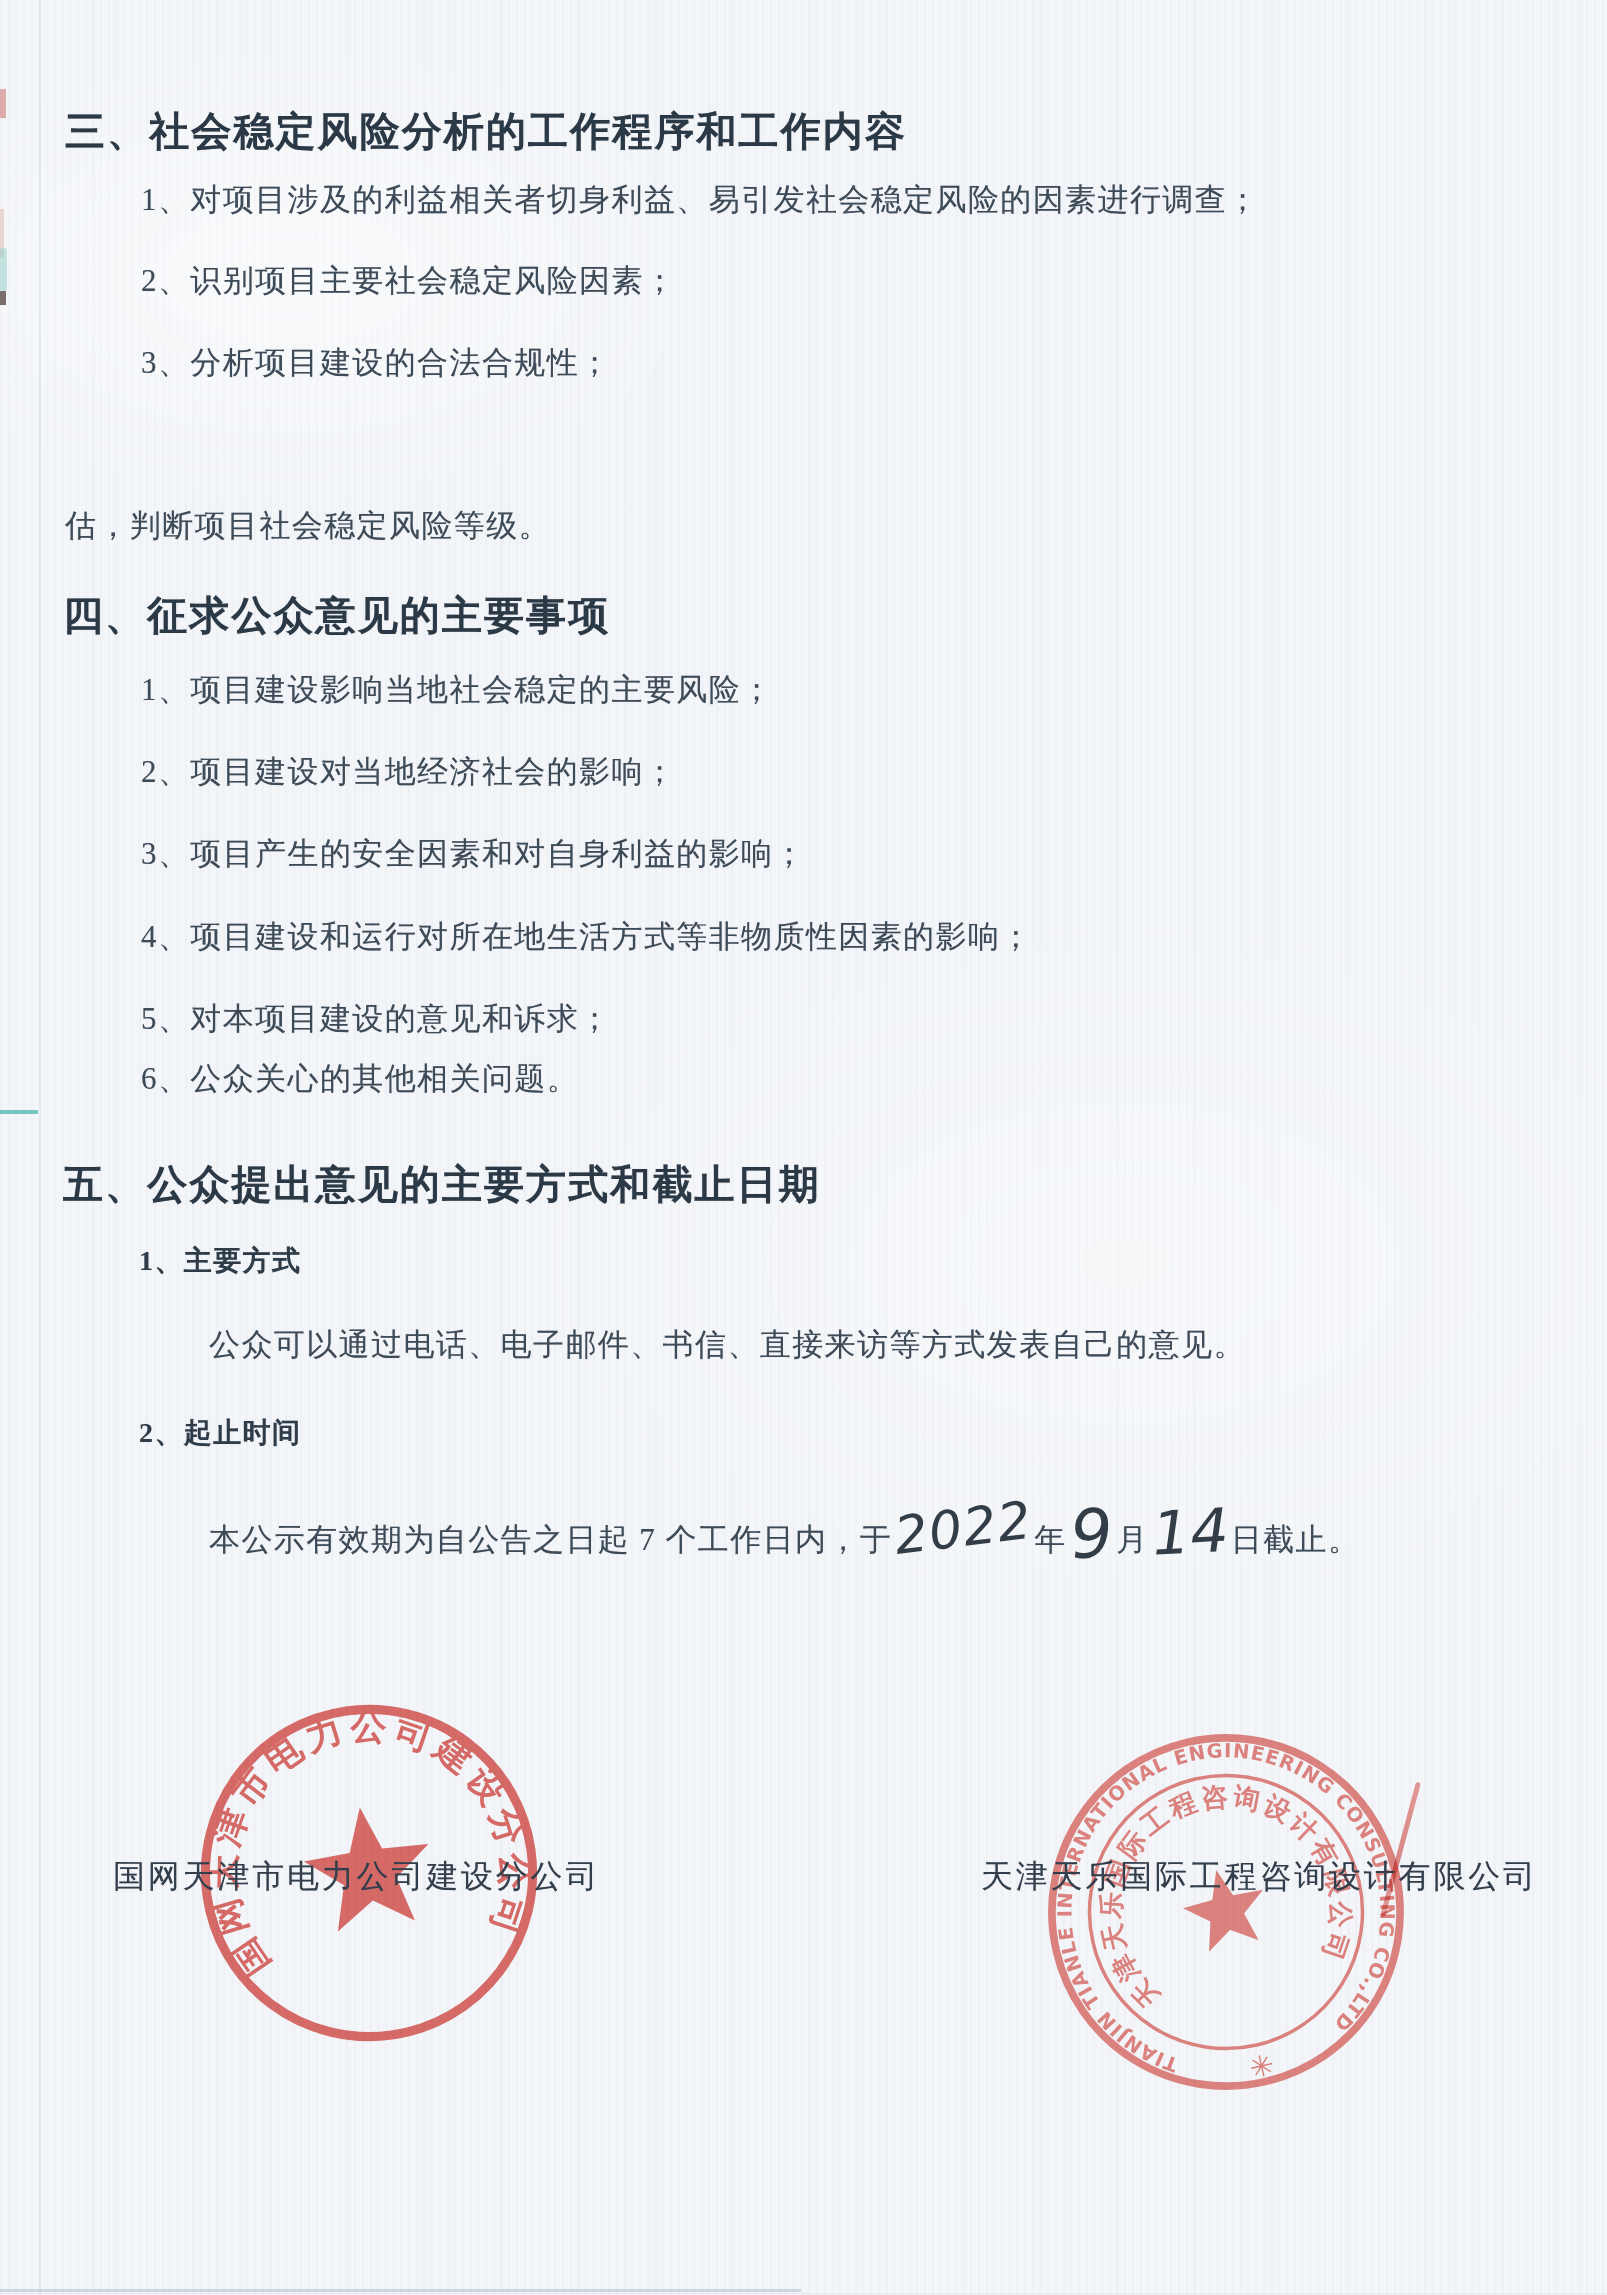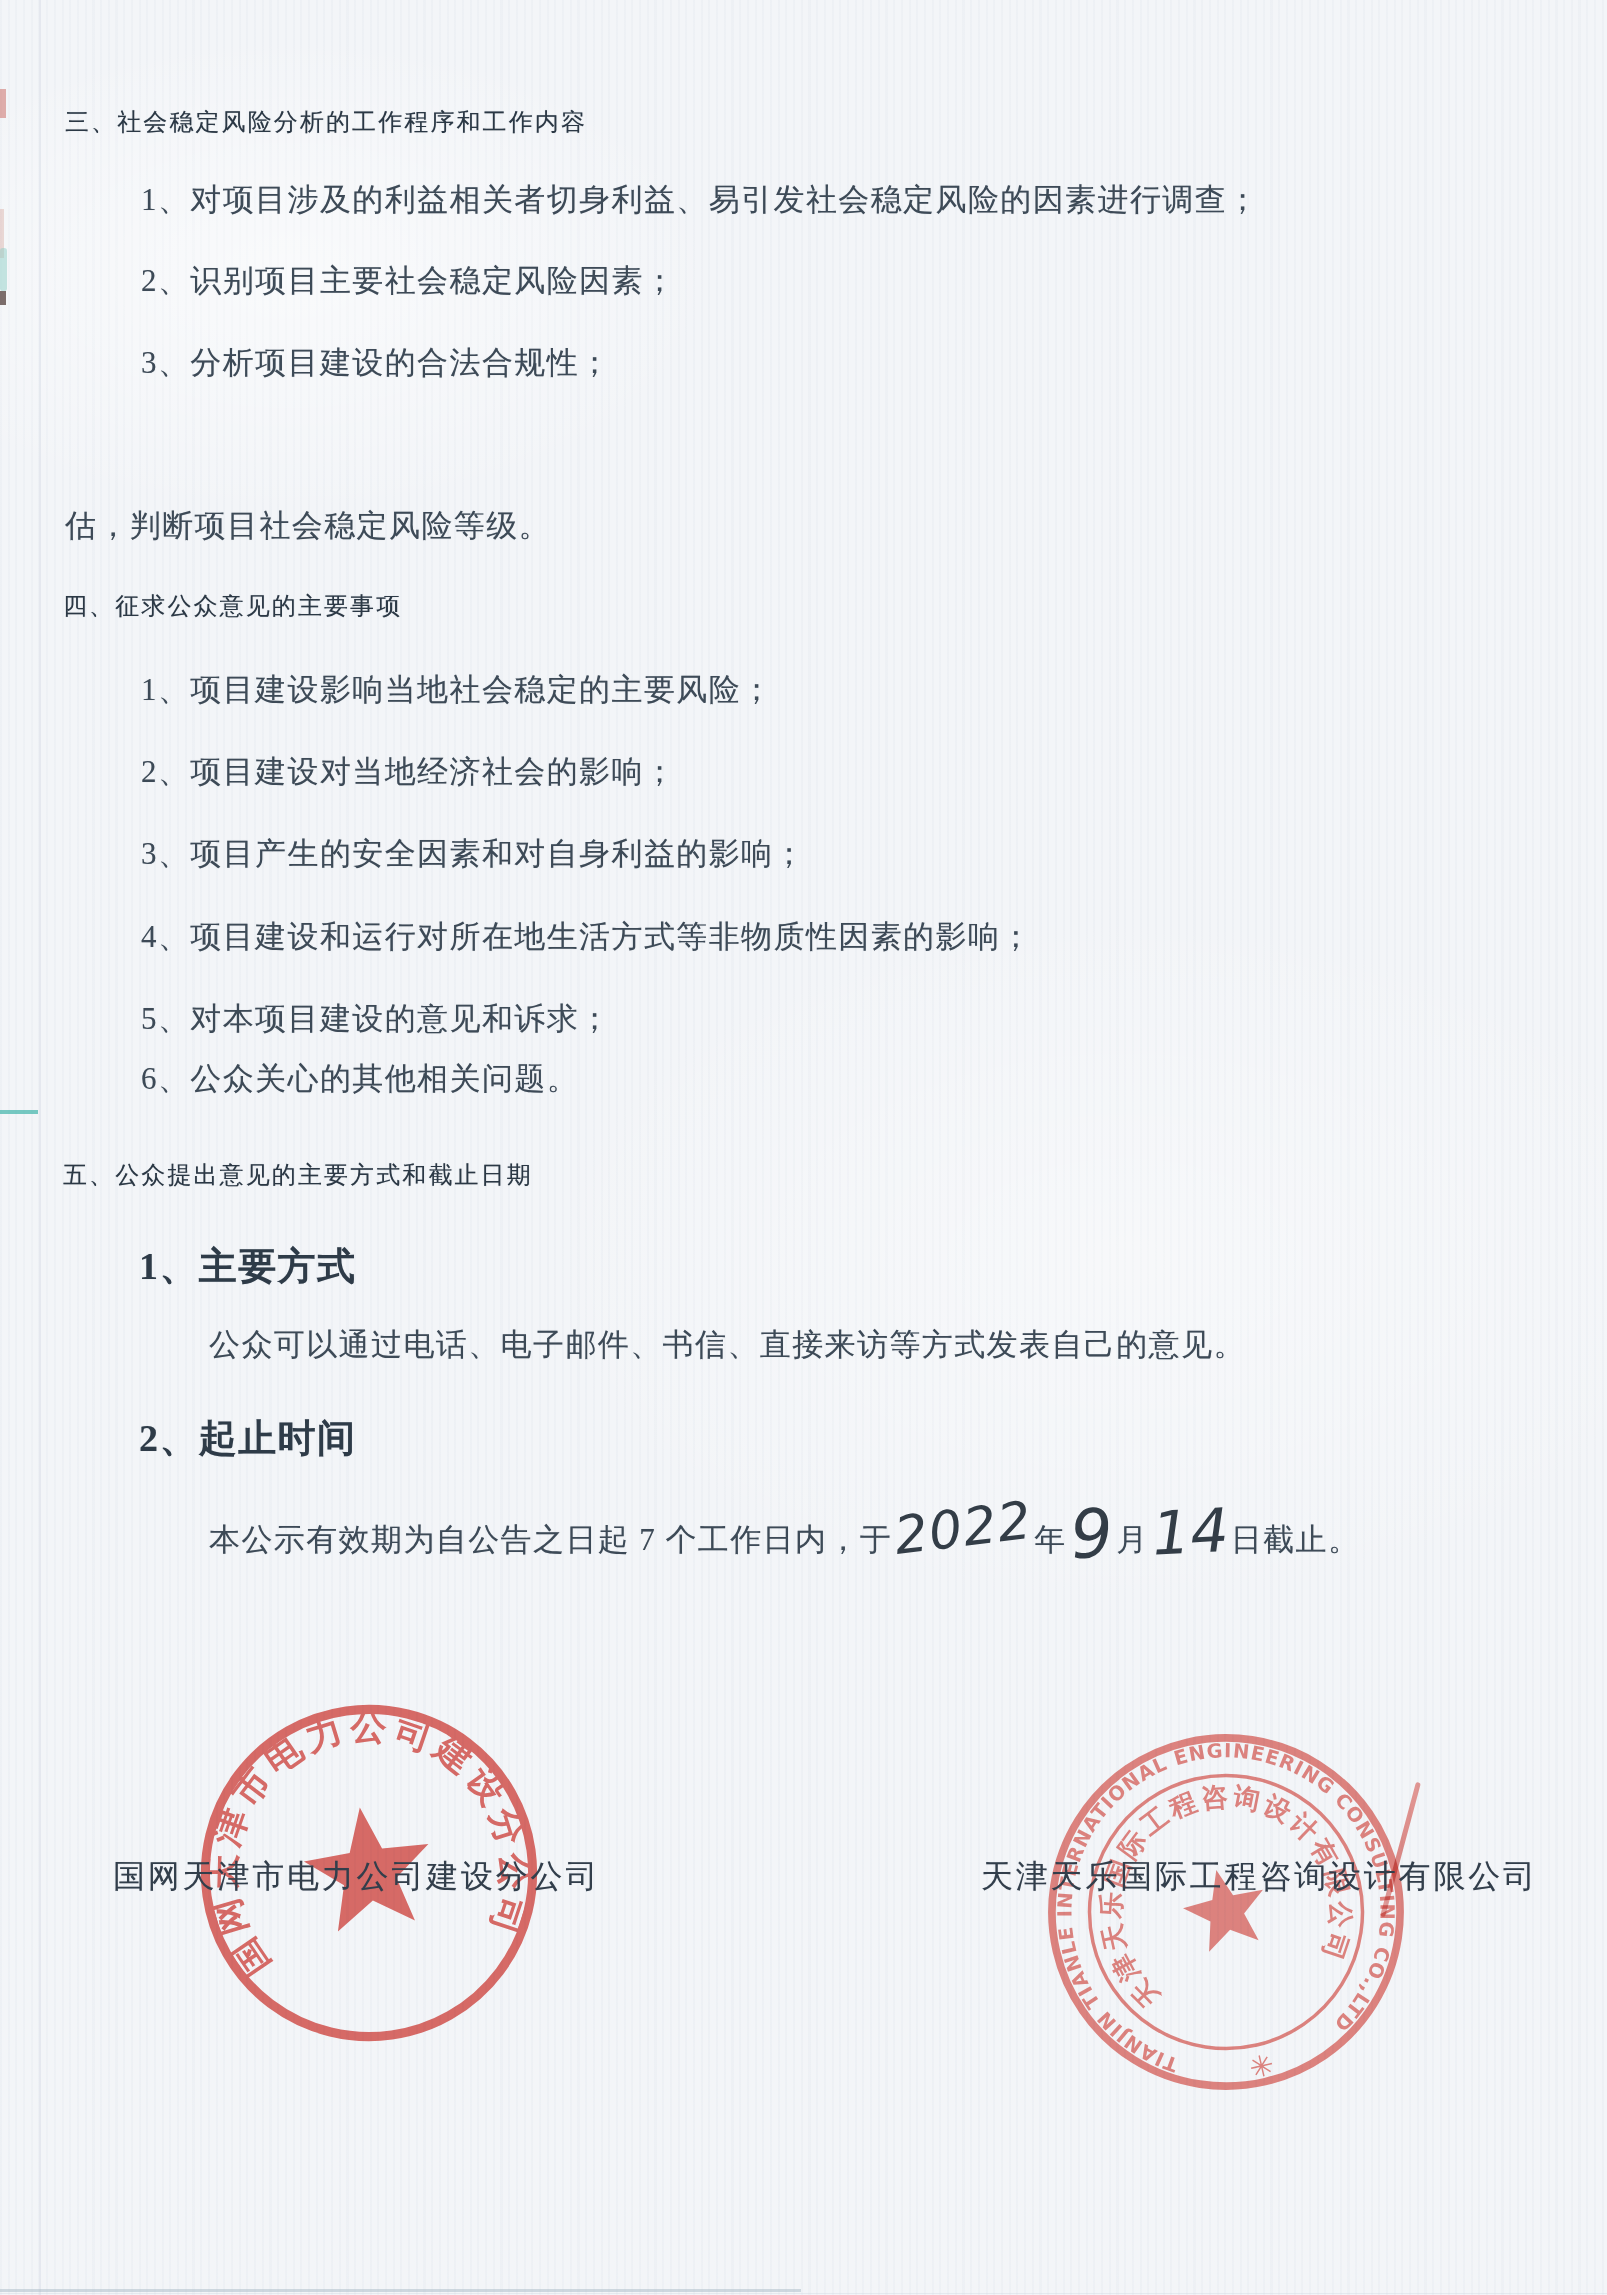--- a/index.html
+++ b/index.html
@@ -19,28 +19,28 @@
   .line{
     position:absolute;
     white-space:nowrap;
     font-size:31px;
     line-height:1.15;
     letter-spacing:1.4px;
     color:#3d4a57;
     text-shadow:0 0 0.7px rgba(70,82,96,.35);
   }
   .heading{
-    font-size:24px;
-    font-weight:400;
+    font-size:40px;
+    font-weight:700;
     color:#2b3845;
     letter-spacing:2.1px;
     text-shadow:0 0 0.7px rgba(43,56,69,.45);
   }
   .subheading{
-    font-size:38px;
+    font-size:28px;
     font-weight:700;
     color:#2e3b48;
     letter-spacing:1.4px;
   }
   .company{
     font-size:32px;
     color:#323e4b;
     letter-spacing:2.8px;
   }
   .hw{ 

